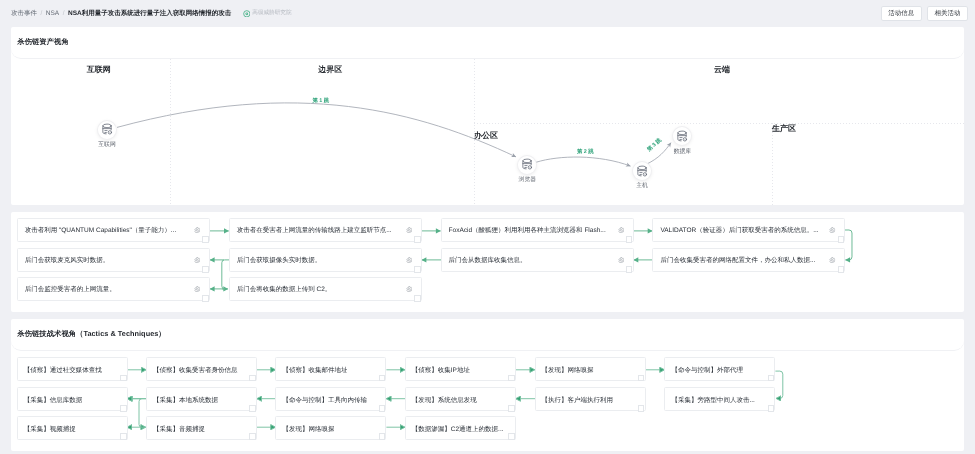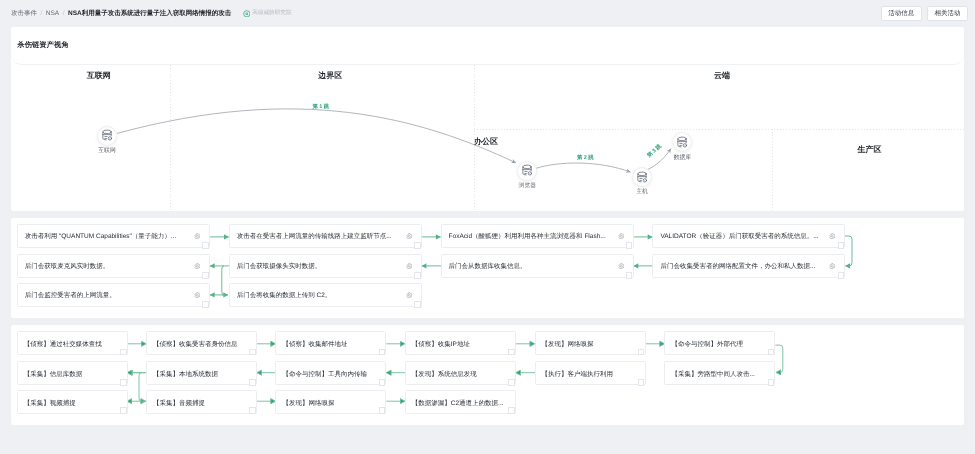--- a/index.html
+++ b/index.html
@@ -22,21 +22,21 @@
   .badge{display:flex;align-items:center;margin-left:11.3px;color:#b5b9c0;font-size:5.6px;white-space:nowrap;}
   .badge .ic{margin-right:2.2px;display:flex;align-items:center;}
   .spacer{flex:1;}
   .btn{
     height:14.7px;padding:0 6.4px;border:1px solid #e0e3e8;border-radius:2px;
     background:#fff;color:#2f343b;font-size:6.5px;display:flex;align-items:center;justify-content:center;
     margin-left:5.3px;white-space:nowrap;
   }
   
   .panel{background:#fff;margin:0 11px 7.2px 11px;border-radius:2px;position:relative;}
-  .ptitle{font-size:7.3px;font-weight:700;color:#1f2329;height:38px;display:flex;align-items:center;padding:0 0 0 6.3px;
+  .ptitle{font-size:7.3px;font-weight:700;color:#1f2329;height:32px;display:flex;align-items:center;padding:0 0 0 6.3px;
     border-bottom:1px solid #f0f1f4;letter-spacing:0.05px;border-radius:10px;}
   
   .assetbody{position:relative;}
   .zonelabel{position:absolute;font-size:8px;font-weight:700;color:#1f2329;line-height:8px;}
   .vdiv{position:absolute;width:1px;background-image:repeating-linear-gradient(to bottom,#e6e7ec 0 1px,transparent 1px 3px);}
   .hdiv{position:absolute;height:1px;background-image:repeating-linear-gradient(to right,#e6e7ec 0 1px,transparent 1px 3px);}
   .assetsvg{position:absolute;left:0;top:0;}
   .node{position:absolute;text-align:center;}
   .node .circ{width:18px;height:18px;border-radius:50%;background:#fff;box-shadow:0 0 0 1px #f0f0f2, 0 1px 4px rgba(0,0,0,.10);
     display:flex;align-items:center;justify-content:center;margin:0 auto;}
@@ -81,21 +81,21 @@
   <div class="assetbody" id="assetbody" style="height:146.4px">
     <div class="vdiv" style="left:159px;top:0;height:146.4px"></div>
     <div class="vdiv" style="left:463px;top:0;height:146.4px"></div>
     <div class="hdiv" style="left:463px;top:64.1px;width:490px"></div>
     <div class="vdiv" style="left:761px;top:64.1px;height:82.3px"></div>
 
     <div class="zonelabel" style="left:0;top:7.1px;width:175.7px;text-align:center">互联网</div>
     <div class="zonelabel" style="left:175.7px;top:7.1px;width:287px;text-align:center">边界区</div>
     <div class="zonelabel" style="left:463px;top:7.1px;width:496px;text-align:center">云端</div>
     <div class="zonelabel" style="left:463px;top:73.1px;width:299.2px;text-align:left">办公区</div>
-    <div class="zonelabel" style="left:761px;top:81px;width:195px;text-align:center">生产区</div>
+    <div class="zonelabel" style="left:761px;top:66px;width:195px;text-align:left">生产区</div>
 
     <svg class="assetsvg" width="953" height="146.4" viewBox="0 0.9 953 146.4">
       <defs>
         <marker id="ah" markerWidth="7" markerHeight="7" refX="5.4" refY="3" orient="auto">
           <path d="M0.4,0.6 L5.6,3 L0.4,5.4 L1.8,3 Z" fill="#9ba1ab"></path>
         </marker>
       </defs>
       <path d="M106,69.3 C 288,20 408,53 505,98.8" fill="none" stroke="#a8adb6" stroke-width="0.9" marker-end="url(#ah)"></path>
       <path d="M525,104.2 C 548,97 588,96.2 619.5,108" fill="none" stroke="#a8adb6" stroke-width="0.9" marker-end="url(#ah)"></path>
       <path d="M635.6,106.1 C 648,100 654,93 660,84.6" fill="none" stroke="#a8adb6" stroke-width="0.9" marker-end="url(#ah)"></path>
@@ -266,20 +266,21 @@
         <svg class="gear" width="6.6" height="6.6" viewBox="0 0 20 20">
           <path d="M8.2 1.6h3.6l.45 2.02a6.6 6.6 0 0 1 1.56.9l1.96-.64 1.8 3.12-1.5 1.4a6.6 6.6 0 0 1 0 1.8l1.5 1.4-1.8 3.12-1.96-.64a6.6 6.6 0 0 1-1.56.9L11.8 18.4H8.2l-.45-2.02a6.6 6.6 0 0 1-1.56-.9l-1.96.64-1.8-3.12 1.5-1.4a6.6 6.6 0 0 1 0-1.8l-1.5-1.4 1.8-3.12 1.96.64a6.6 6.6 0 0 1 1.56-.9z" fill="none" stroke="#8b9199" stroke-width="1.5" stroke-linejoin="round"></path>
           <circle cx="10" cy="10" r="2.9" fill="none" stroke="#8b9199" stroke-width="1.5"></circle>
         </svg>
         <span class="nub"></span>
       </div>
   </div>
 </div>
 
 <div class="panel">
+  <div class="ptitle">杀伤链技战术视角（Tactics &amp; Techniques）</div>
   <div class="flowbody" id="tacbody" style="height:99.4px">
     <svg class="flowsvg" width="953" height="99" viewBox="0 0 953 99">
       <g stroke="#7ec4a6" stroke-width="1" fill="none" marker-end="url(#gr2)">
         <defs>
             <marker id="gr2" markerWidth="6" markerHeight="6" refX="5.2" refY="3" orient="auto">
               <path d="M0.5,0.4 L5.4,3 L0.5,5.6 Z" fill="#35a173"></path>
             </marker>
           </defs>
         <path d="M116.7,18.8 H135.0"></path>
         <path d="M246.0,18.8 H264.4"></path>

